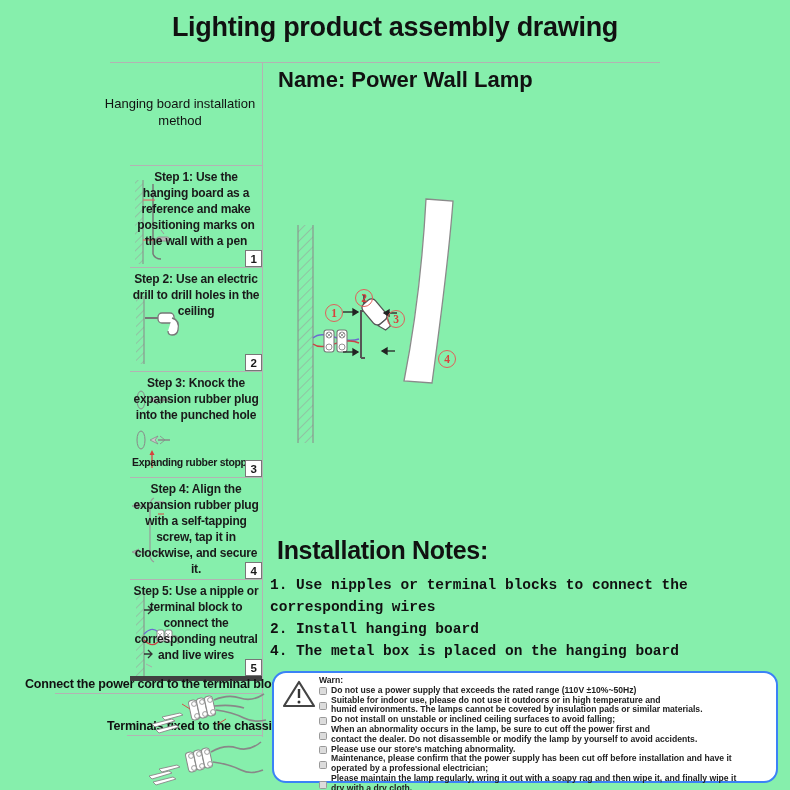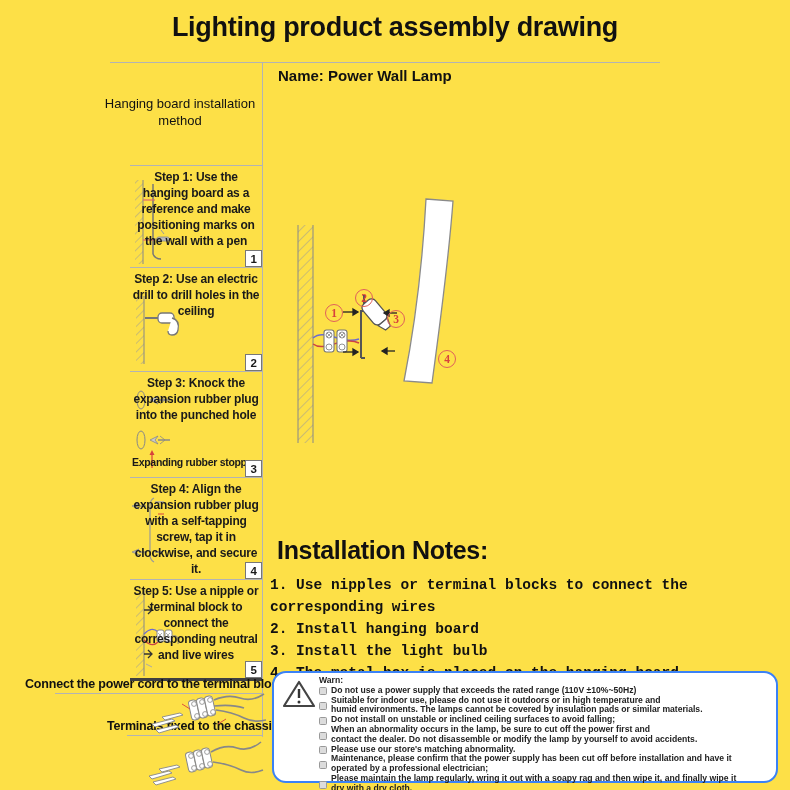--- a/index.html
+++ b/index.html
@@ -1,38 +1,38 @@
 <!DOCTYPE html>
 <html><head>
 <meta charset="utf-8">
 <style>
   html,body{margin:0;padding:0;background:#fff;}
   .page{
-    position:relative;width:790px;height:790px;background:#fde047;overflow:hidden;
+    position:relative;width:790px;height:790px;background:#86efac;overflow:hidden;
     font-family:"Liberation Sans",sans-serif;color:#1a1a1a;
   }
   .abs{position:absolute;}
   .main-title{
     left:0;top:12px;width:790px;text-align:center;
     font-size:27px;font-weight:700;letter-spacing:-0.3px;color:#111;
   }
   .hline{background:#b3b3b3;height:1px;}
   .vline{background:#b3b3b3;width:1px;}
-  .product-name{left:278px;top:67px;font-size:15px;font-weight:600;color:#111;}
+  .product-name{left:278px;top:67px;font-size:22px;font-weight:600;color:#111;}
   .left-heading{
     left:95px;top:95px;width:170px;text-align:center;
     font-size:13px;font-weight:400;line-height:1.32;color:#111;
   }
   .steps{left:130px;top:165px;width:132px;}
   .step{
     position:relative;width:132px;border-top:1px solid #b3b3b3;
     text-align:center;font-size:12px;font-weight:700;line-height:16px;
     letter-spacing:-0.2px;padding:3px 1px 0 1px;box-sizing:border-box;
   }
-  .step:last-child{border-bottom:3px solid #404040;}
+  .step:last-child{border-bottom:5px solid #404040;}
   .step-num{
     position:absolute;right:0;bottom:0;width:15px;height:15px;
     border:1px solid #777;background:#fff;font-size:11.5px;font-weight:700;
     display:flex;align-items:center;justify-content:center;z-index:3;
   }
   .step svg{position:absolute;z-index:1;}
   .step .txt{position:relative;z-index:2;}
   .stopper-caption{
     position:absolute;left:2px;bottom:7px;font-size:10.5px;font-weight:700;
     letter-spacing:-0.3px;white-space:nowrap;z-index:2;
@@ -293,21 +293,20 @@
 
   <span class="callout" style="left:325px;top:304px;">1</span>
   <span class="callout" style="left:355px;top:289px;">2</span>
   <span class="callout" style="left:387px;top:310px;">3</span>
   <span class="callout" style="left:438px;top:350px;">4</span>
 
   <div class="abs notes-heading">Installation Notes:</div>
   <div class="abs notes-list">
     <div>1. Use nipples or terminal blocks to connect the corresponding wires</div>
     <div>2. Install hanging board</div>
-    <div>3. Install the light bulb</div>
     <div>4. The metal box is placed on the hanging board</div>
   </div>
 
   <div class="abs warning-box">
     <svg class="warn-tri" width="36" height="32">
       <path d="M18,3 L33,27 L3,27 Z" fill="none" stroke="#444" stroke-width="2.2" stroke-linejoin="round"></path>
       <line x1="18" y1="10" x2="18" y2="19" stroke="#333" stroke-width="2.4"></line>
       <circle cx="18" cy="23" r="1.5" fill="#333"></circle>
     </svg>
     <div class="warn-text">

